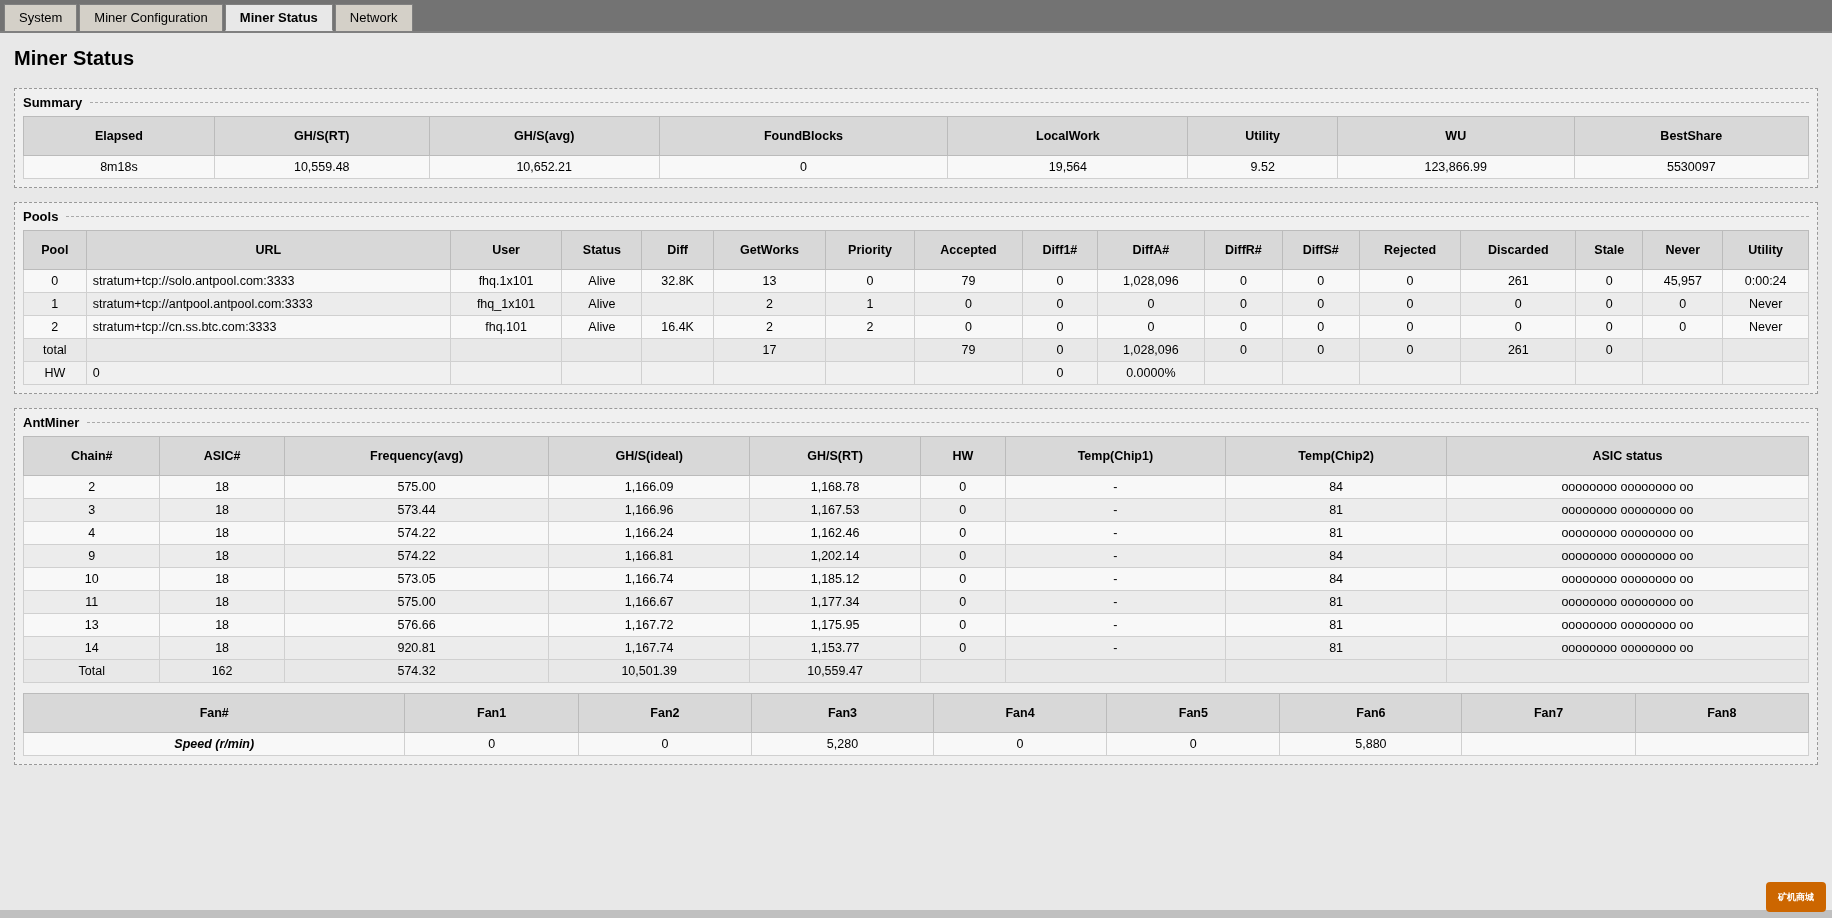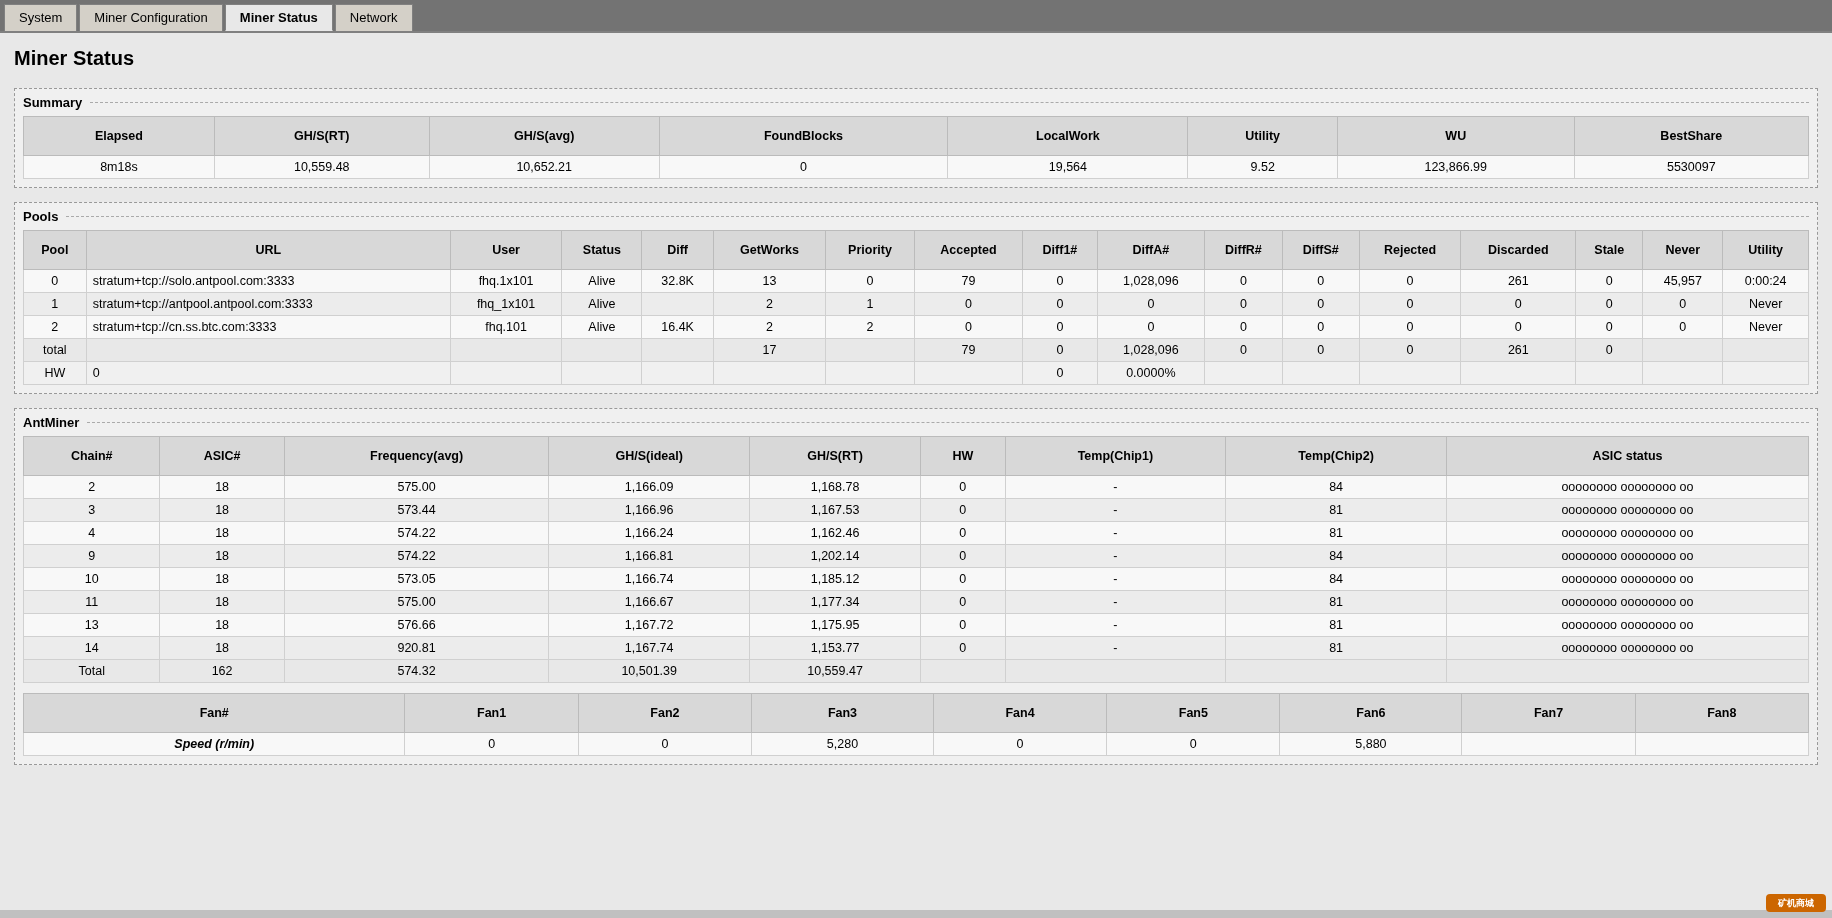--- a/index.html
+++ b/index.html
@@ -66,21 +66,21 @@
     tr:nth-child(odd) td { background: #f8f8f8; }
     .summary-table th, .summary-table td {
       text-align: center;
     }
     .pool-table td:nth-child(2) { text-align: left; }
     .footer-logo {
       position: fixed;
       bottom: 6px;
       right: 6px;
       width: 60px;
-      height: 18px;
+      height: 30px;
       background: #cc6600;
       border-radius: 4px;
       display: flex;
       align-items: center;
       justify-content: center;
       color: white;
       font-size: 9px;
       font-weight: bold;
     }
     .section-label-row {

